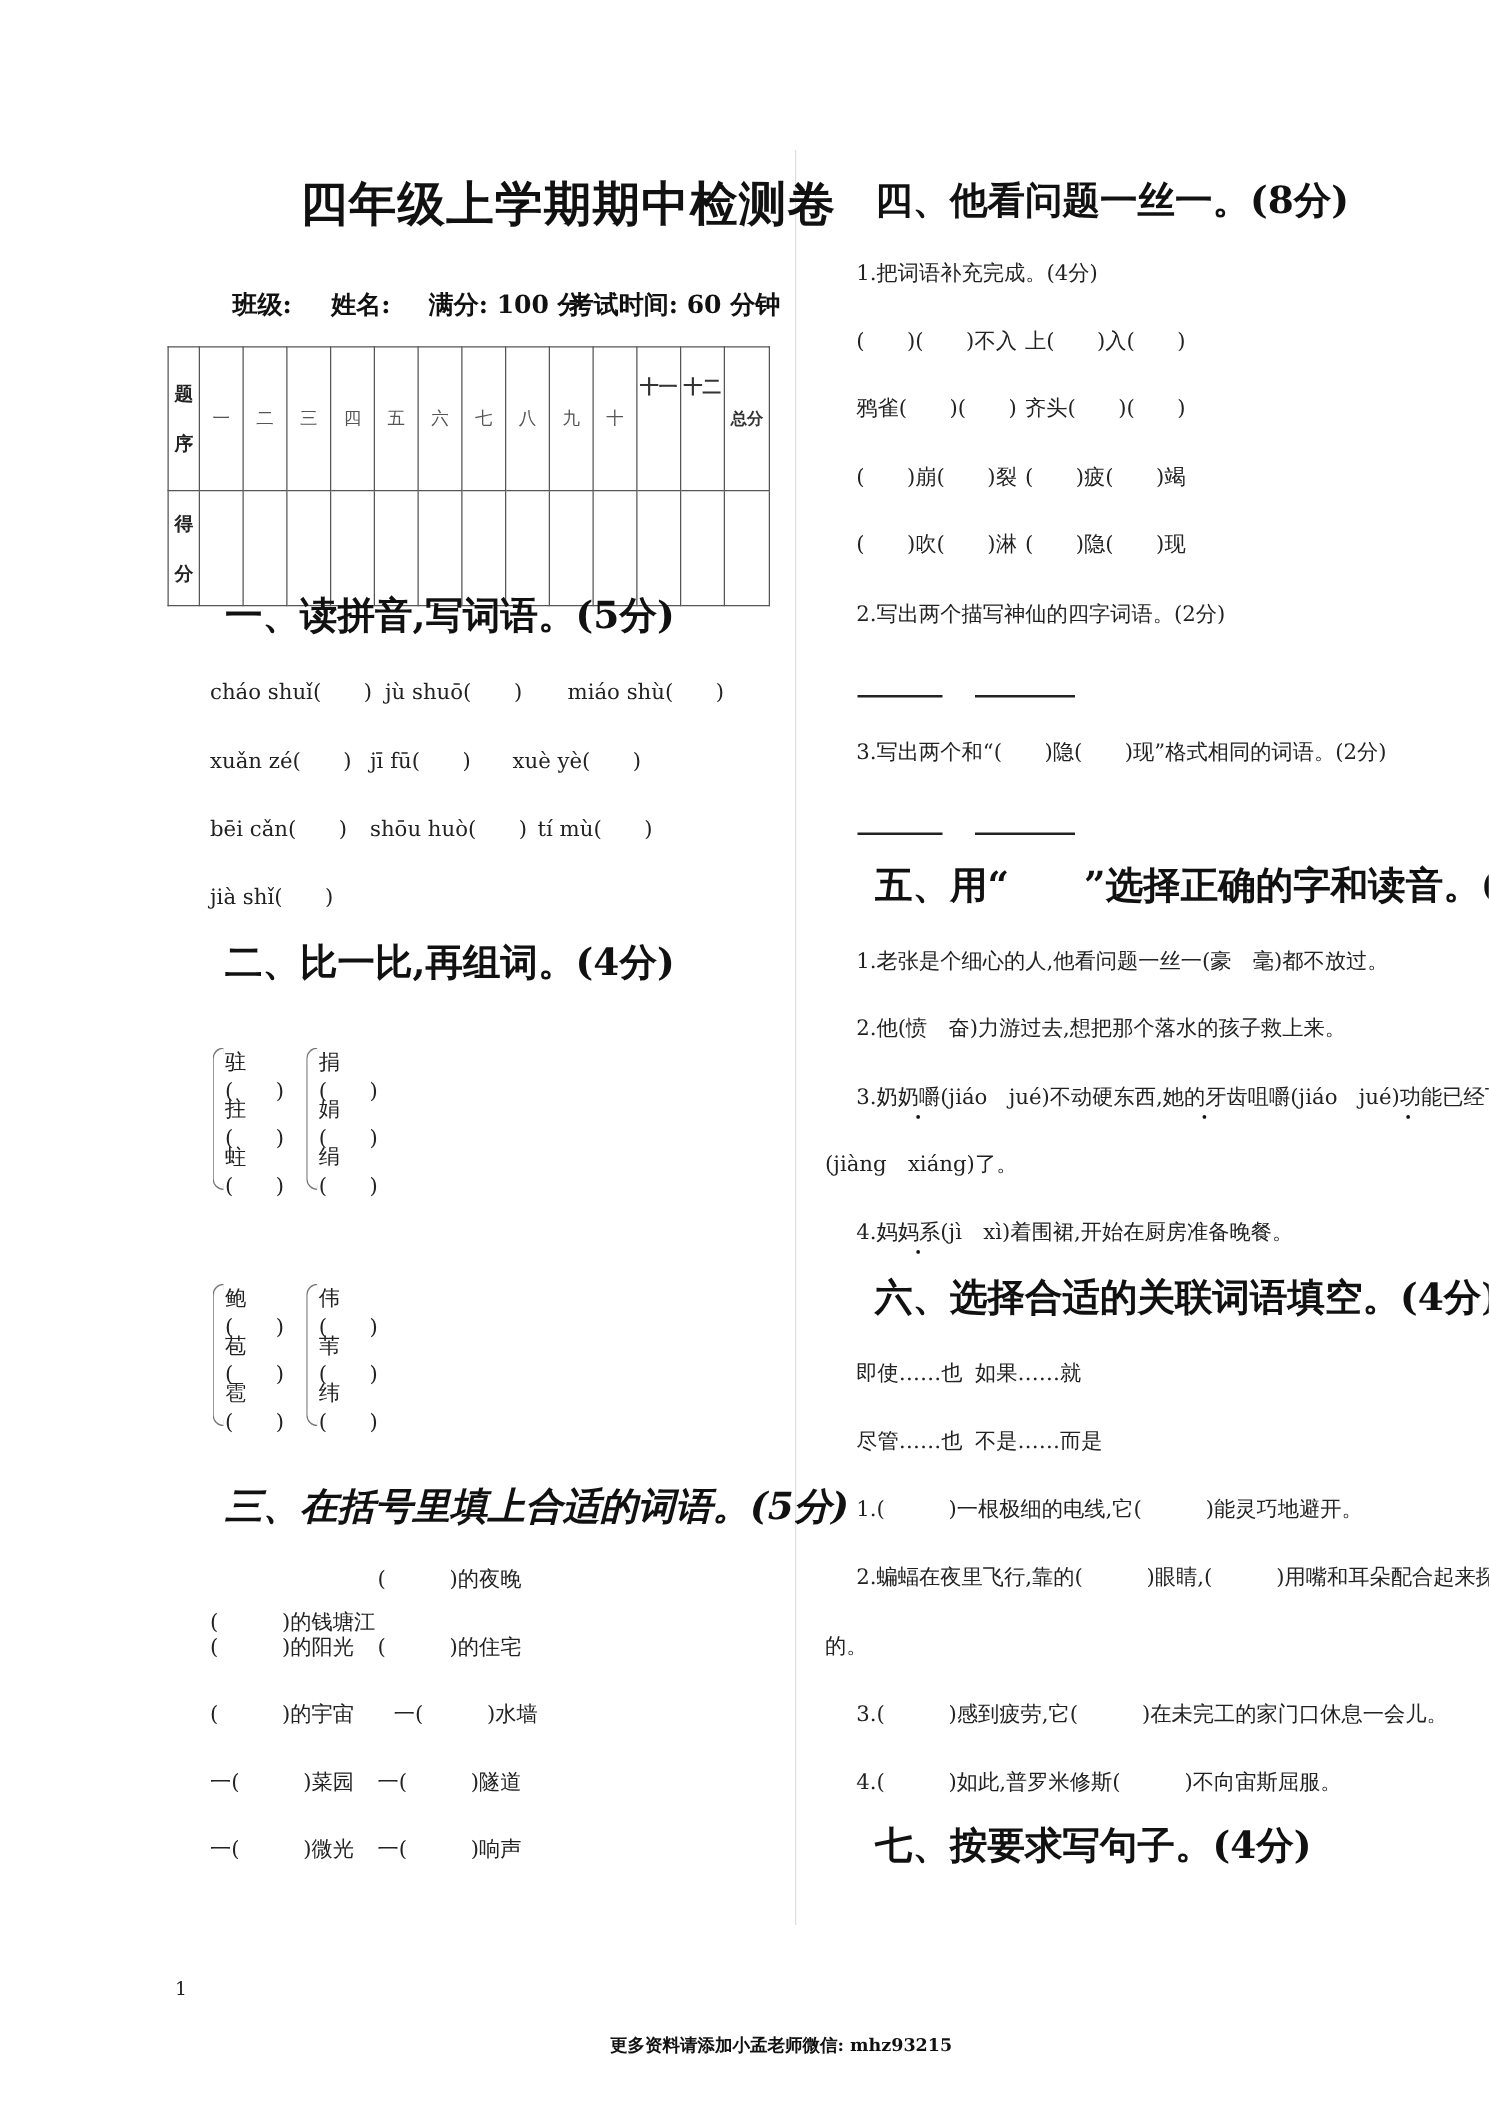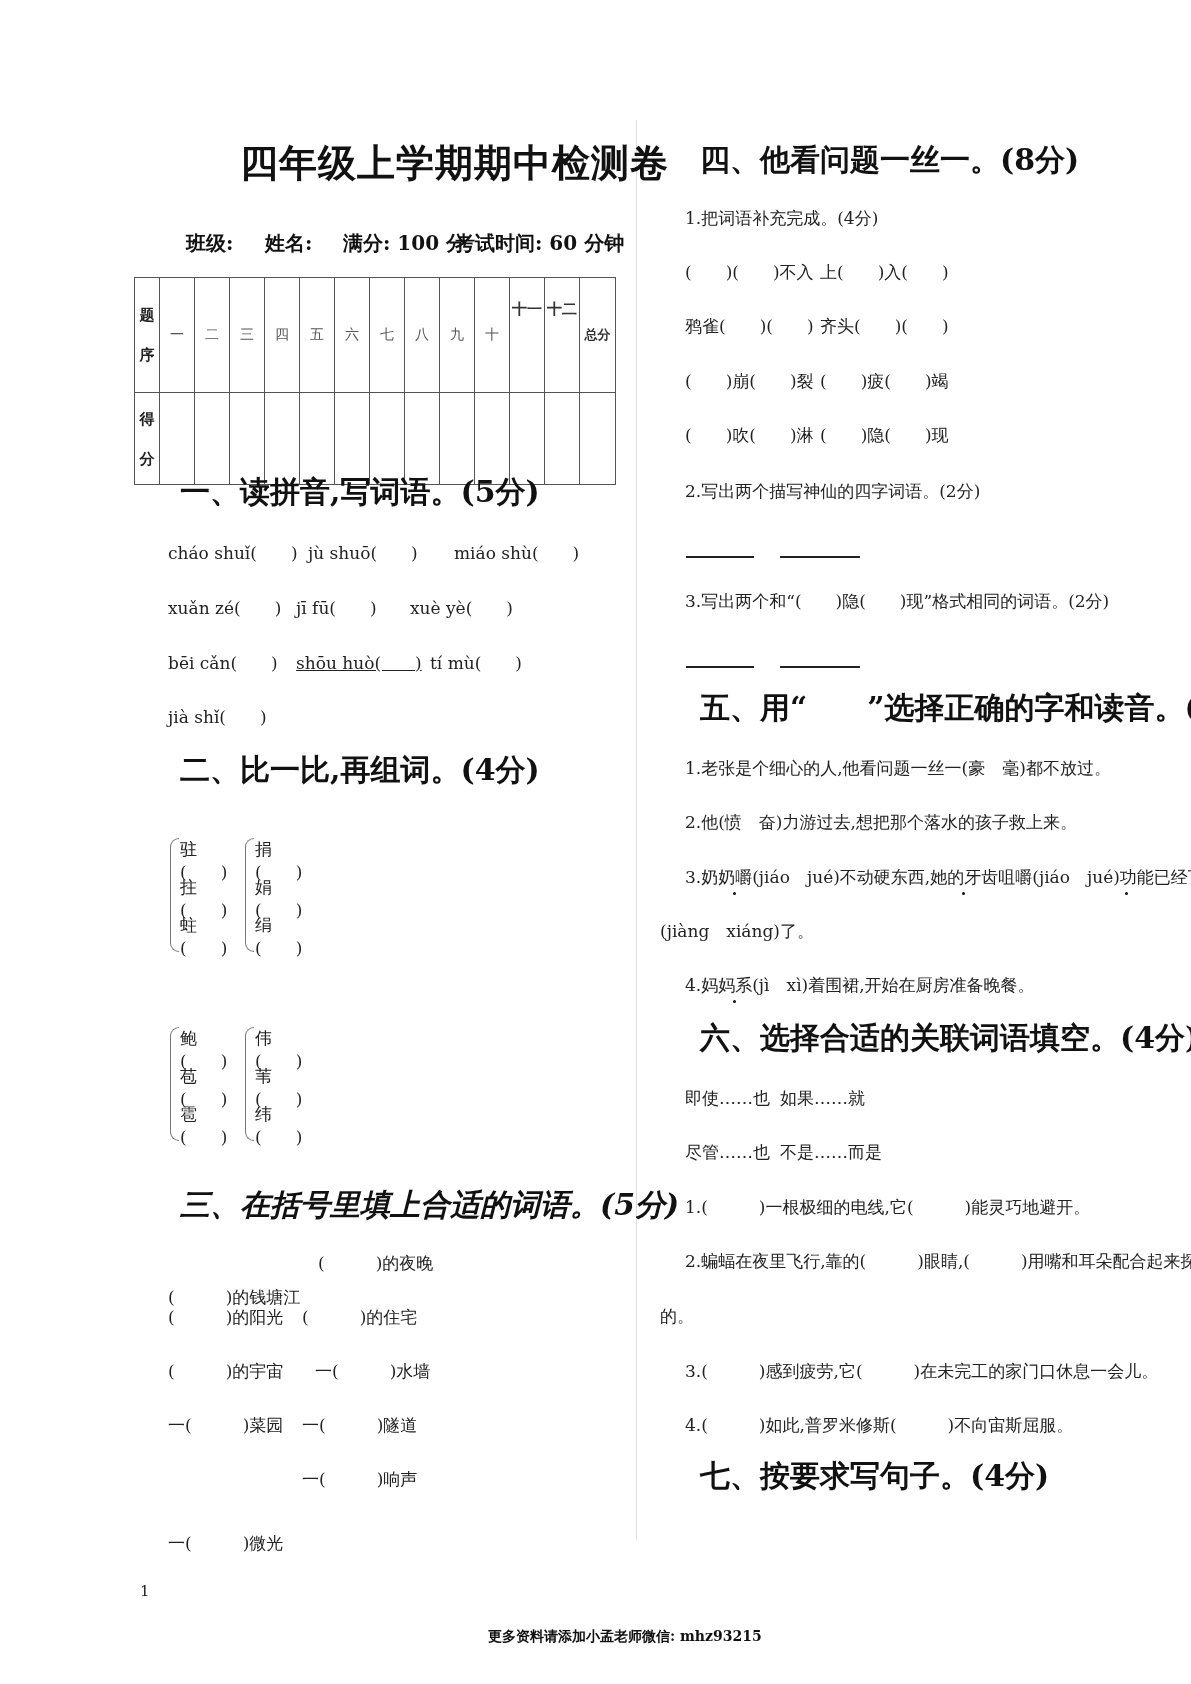--- a/index.html
+++ b/index.html
@@ -76,21 +76,21 @@
   </table>
 
 <div class="abs h2" style="left:180px; top:472px;">一、读拼音,写词语。(5分)</div>
 <div class="abs t" style="left:168px; top:542px;">cháo shuǐ(　　)</div>
 <div class="abs t" style="left:308px; top:542px;">jù shuō(　　)</div>
 <div class="abs t" style="left:454px; top:542px;text-align:center;">miáo shù(　　)</div>
 <div class="abs t" style="left:168px; top:597px;">xuǎn zé(　　)</div>
 <div class="abs t" style="left:296px; top:597px;">jī fū(　　)</div>
 <div class="abs t" style="left:410px; top:597px;">xuè yè(　　)</div>
 <div class="abs t" style="left:168px; top:652px;text-align:center;">bēi cǎn(　　)</div>
-<div class="abs t" style="left:296px; top:652px;text-decoration:underline;">shōu huò(　　)</div>
+<div class="abs t" style="left:296px; top:652px;">shōu huò(　　)</div>
 <div class="abs t" style="left:430px; top:652px;">tí mù(　　)</div>
 <div class="abs t" style="left:168px; top:706px;">jià shǐ(　　)</div>
 
 <div class="abs h2" style="left:180px; top:750px;">二、比一比,再组词。(4分)</div>
 
 <div class="brace-group" style="left:170px; top:838px;">
   <div class="brace-col" style="left:0;">
     <div class="brace"></div>
     <div class="brace-item" style="top:0;">驻(　　)</div>
     <div class="brace-item" style="top:38px;">拄(　　)</div>
@@ -114,28 +114,28 @@
   <div class="brace-col" style="left:75px;">
     <div class="brace"></div>
     <div class="brace-item" style="top:0;">伟(　　)</div>
     <div class="brace-item" style="top:38px;">苇(　　)</div>
     <div class="brace-item" style="top:76px;">纬(　　)</div>
   </div>
 </div>
 
 <div class="abs h2" style="left:180px; top:1185px;font-style:italic;">三、在括号里填上合适的词语。(5分)</div>
 <div class="abs t" style="left:168px; top:1252px;margin-top:34px;">(　　　)的钱塘江</div>
-<div class="abs t" style="left:302px; top:1252px;margin-left:16px;">(　　　)的夜晚</div>
+<div class="abs t" style="left:302px; top:1252px;">(　　　)的夜晚</div>
 <div class="abs t" style="left:168px; top:1306px;">(　　　)的阳光</div>
 <div class="abs t" style="left:302px; top:1306px;">(　　　)的住宅</div>
 <div class="abs t" style="left:168px; top:1360px;">(　　　)的宇宙</div>
 <div class="abs t" style="left:315px; top:1360px;">一(　　　)水墙</div>
 <div class="abs t" style="left:168px; top:1414px;">一(　　　)菜园</div>
 <div class="abs t" style="left:302px; top:1414px;">一(　　　)隧道</div>
-<div class="abs t" style="left:168px; top:1532px;">一(　　　)微光</div>
+<div class="abs t" style="left:168px; top:1468px;">一(　　　)微光</div>
 <div class="abs t" style="left:302px; top:1468px;">一(　　　)响声</div>
 
 <div class="abs h2" style="left:700px; top:140px;">四、他看问题一丝一。(8分)</div>
 <div class="abs t" style="left:685px; top:207px;">1.把词语补充完成。(4分)</div>
 <div class="abs t" style="left:685px; top:261px;">(　　)(　　)不入</div>
 <div class="abs t" style="left:820px; top:261px;">上(　　)入(　　)</div>
 <div class="abs t" style="left:685px; top:315px;">鸦雀(　　)(　　)</div>
 <div class="abs t" style="left:820px; top:315px;">齐头(　　)(　　)</div>
 <div class="abs t" style="left:685px; top:370px;">(　　)崩(　　)裂</div>
 <div class="abs t" style="left:820px; top:370px;">(　　)疲(　　)竭</div>

